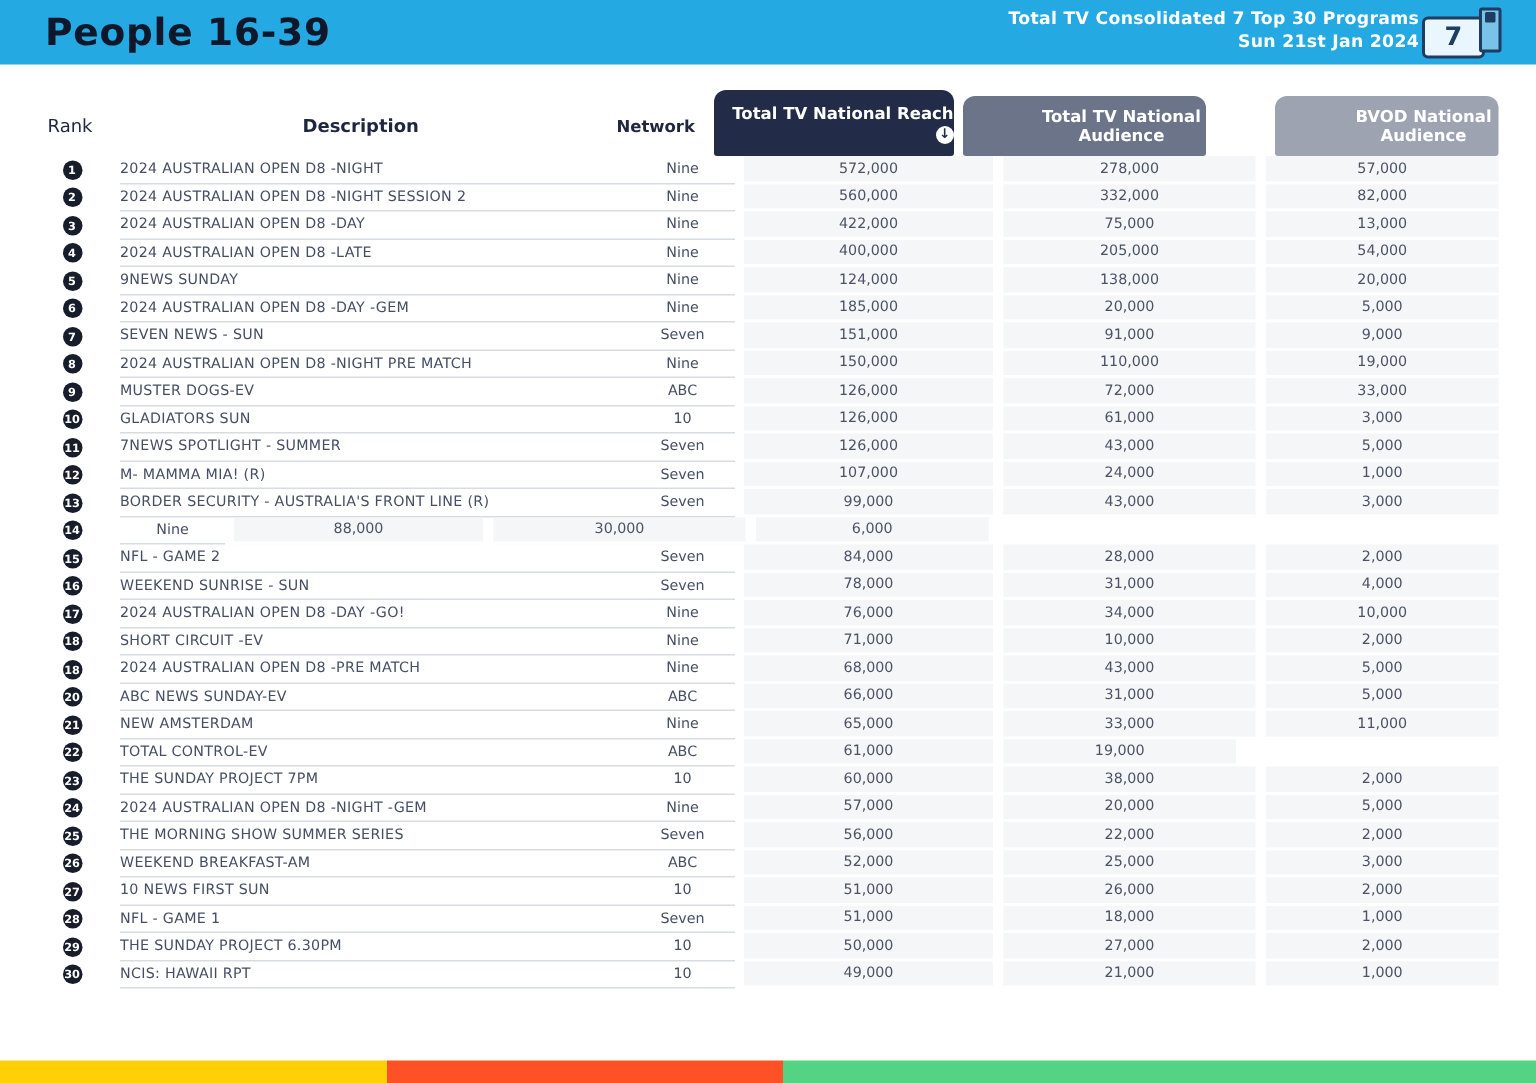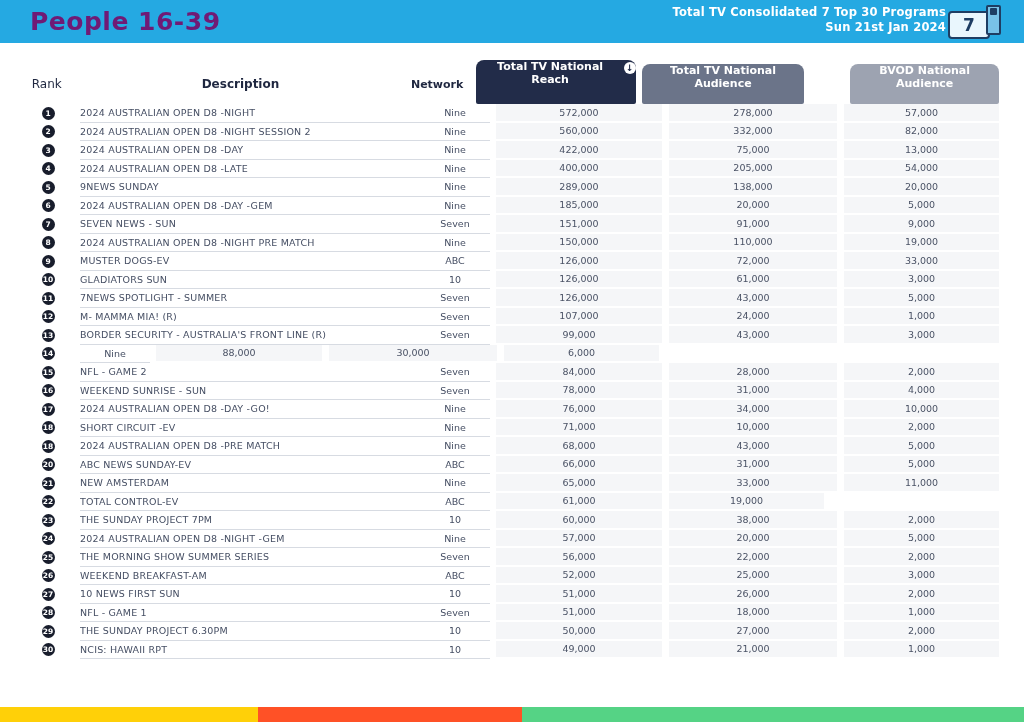--- a/index.html
+++ b/index.html
@@ -1,34 +1,34 @@
 <!DOCTYPE html>
 <html><head>
 <meta charset="utf-8">
 <style>
   html,body{margin:0;padding:0;}
   body{width:1024px;height:722px;background:#ffffff;font-family:"DejaVu Sans","Liberation Sans",sans-serif;}
   .page{position:relative;width:1024px;height:722px;overflow:hidden;background:#ffffff;}
 
   
   .topbar{position:absolute;top:0;left:0;width:1024px;height:43px;background:#25A9E2;display:flex;align-items:center;}
-  .topbar h1{margin:0 0 0 30px;font-size:25px;font-weight:bold;color:#701a75;letter-spacing:.5px;}
+  .topbar h1{margin:0 0 0 30px;font-size:25px;font-weight:bold;color:#0f172a;letter-spacing:.5px;}
   .topbar-right{position:absolute;right:78px;top:5px;text-align:right;color:#ffffff;font-weight:bold;font-size:11.5px;line-height:15px;letter-spacing:.2px;}
   .cal-icon{position:absolute;right:24px;top:5px;width:52px;height:34px;}
   .cal-box{position:absolute;left:0;top:6px;width:38px;height:24px;background:#E9F6FD;border:2px solid #1E3D63;border-radius:4px;display:flex;align-items:center;justify-content:center;font-size:17px;font-weight:bold;color:#1E3D63;}
   .cal-tab{position:absolute;left:38px;top:0;width:11px;height:26px;background:#79C2E8;border:2px solid #1E3D63;border-radius:2px;}
   .cal-tab-top{width:7px;height:7px;margin:1px auto 0 auto;background:#1E3D63;border-radius:1px;}
 
   
   .thead{position:absolute;top:60px;left:16px;width:983px;height:44px;display:flex;}
   .h-rank{width:64px;display:flex;align-items:flex-end;justify-content:center;padding-bottom:13px;font-size:12px;font-weight:normal;color:#1F2740;}
   .h-desc{width:340px;display:flex;align-items:flex-end;justify-content:center;padding-bottom:13px;font-size:12px;font-weight:bold;color:#1F2740;}
   .h-net{width:70px;display:flex;align-items:flex-end;justify-content:center;padding-bottom:13px;font-size:11px;font-weight:bold;color:#1F2740;}
   .gap6{width:6px;} .gap7{width:7px;}
-  .hbox{color:#ffffff;font-weight:bold;font-size:11px;line-height:13px;text-align:center;border-radius:8px 8px 2px 2px;display:flex;flex-direction:row;align-items:flex-start;justify-content:center;}
+  .hbox{color:#ffffff;font-weight:bold;font-size:11px;line-height:13px;text-align:center;border-radius:8px 8px 2px 2px;display:flex;flex-direction:column;align-items:flex-end;justify-content:center;}
   .hbox-reach{width:166px;height:44px;background:#222C49;}
   .hbox-aud{width:168px;height:40px;margin-top:4px;background:#6B7489;}
   .hbox-bvod{width:155px;height:40px;margin-top:4px;background:#9DA3B1;margin-left:40px;}
   .hbox .wrap110{width:112px;} .hbox .wrap100{width:100px;}
   .sort-circle{width:12px;height:12px;margin-top:2px;background:#ffffff;color:#222C49;border-radius:50%;font-size:9px;line-height:12px;font-weight:bold;text-align:center;}
 
   
   .rows{position:absolute;top:104px;left:16px;width:983px;}
   .row{display:flex;height:18.5px;align-items:stretch;}
   .cell-rank{width:64px;display:flex;align-items:center;justify-content:center;}
@@ -130,21 +130,21 @@
     <div class="cell-num c-aud">205,000</div>
     <div class="cell-num c-bvod">54,000</div>
   </div>
 
   <div class="row">
     <div class="cell-rank">
           <span class="badge">5</span>
         </div>
     <div class="cell-desc">9NEWS SUNDAY</div>
     <div class="cell-net">Nine</div>
-    <div class="cell-num c-reach">289,000</div>
+    <div class="cell-num c-reach">124,000</div>
     <div class="cell-num c-aud">138,000</div>
     <div class="cell-num c-bvod">20,000</div>
   </div>
 
   <div class="row">
     <div class="cell-rank">
           <span class="badge">6</span>
         </div>
     <div class="cell-desc">2024 AUSTRALIAN OPEN D8 -DAY -GEM</div>
     <div class="cell-net">Nine</div>

